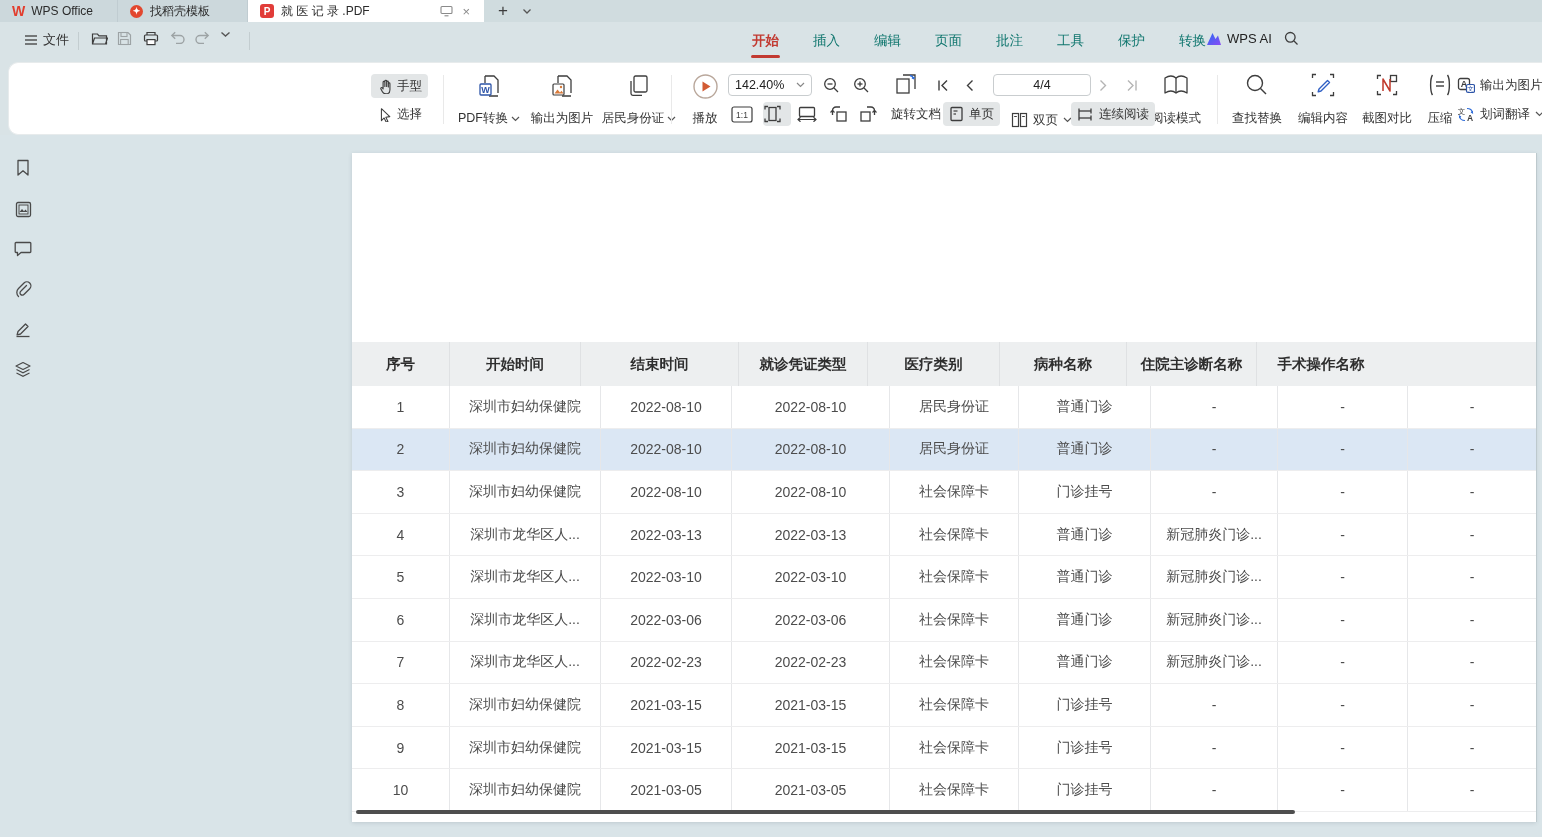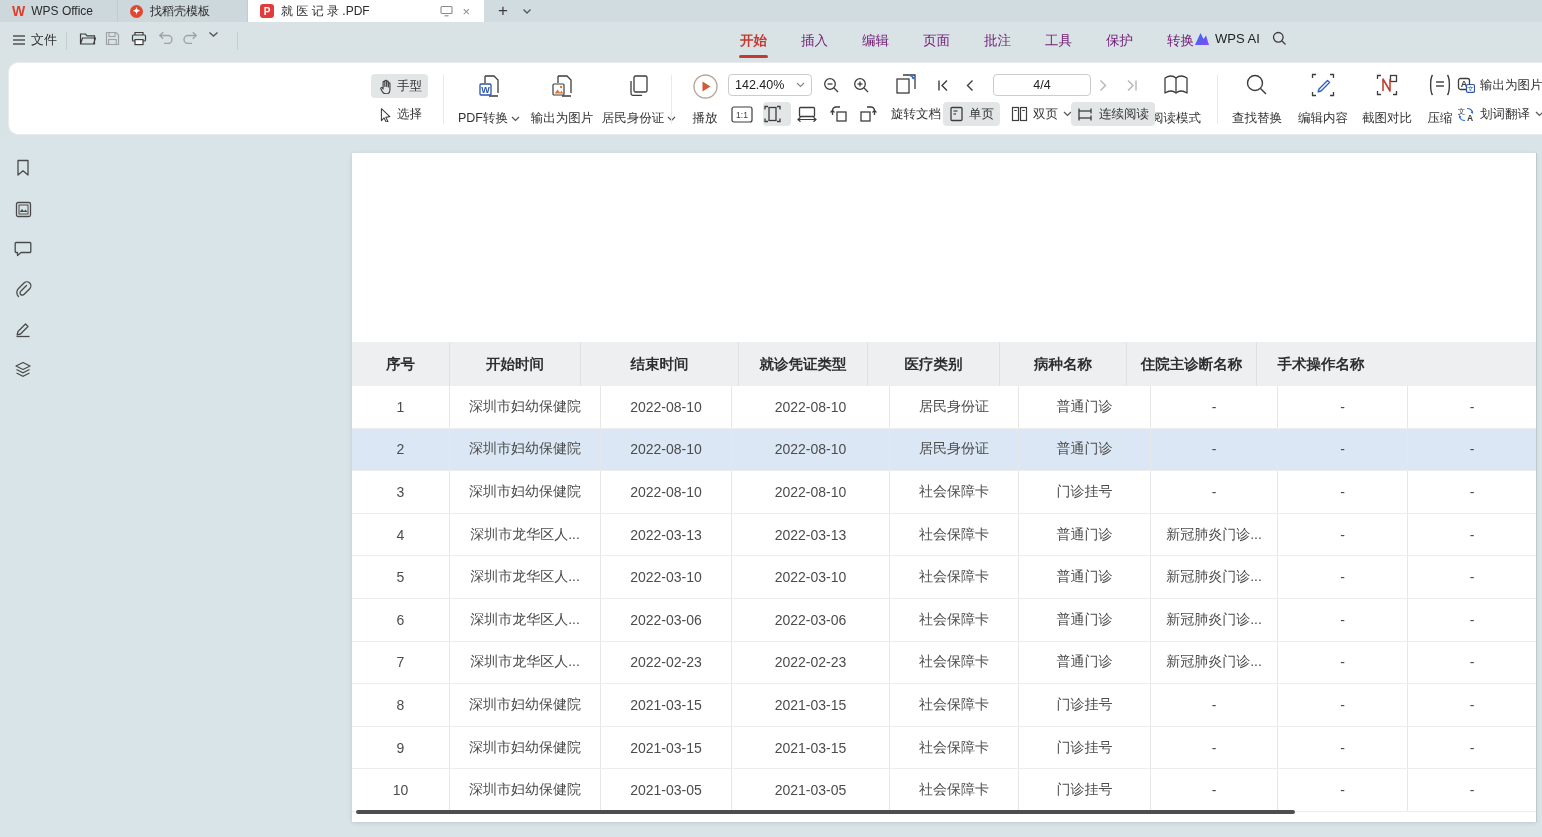--- a/index.html
+++ b/index.html
@@ -24,25 +24,25 @@
   .wlogo { color:#e23d2d; font-weight:bold; font-size:14px; line-height:1; letter-spacing:-1px; }
   .docer-ic { width:13px; height:13px; border-radius:50%; background:#e2472f; color:#fff; font-size:9px; font-weight:bold;
               display:flex; align-items:center; justify-content:center; }
   .pdf-ic { width:14px; height:14px; border-radius:3px; background:#e13c39; color:#fff; font-size:10px; font-weight:bold;
             display:flex; align-items:center; justify-content:center; }
   .tab-x { color:#8a8a8a; font-size:13px; padding:0 2px; }
   .newtab { font-size:17px; color:#3c3c3c; padding:0 8px 0 14px; display:flex; align-items:center; }
   .tabchev { display:flex; align-items:center; padding:0 6px; }
 
   
-  .menubar { position:absolute; top:22px; left:0; right:0; height:40px; font-size:13px; }
+  .menubar { position:absolute; top:22px; left:12px; right:0; height:40px; font-size:13px; }
   .mb-item { position:absolute; top:9px; display:flex; align-items:center; gap:5px; color:#333; }
   .mb-div { position:absolute; top:10px; width:1px; height:18px; background:#c3cdd0; }
   .menu-tabs { position:absolute; left:738px; top:8px; display:flex; gap:30px; font-size:13.5px; }
-  .mtab { position:relative; color:#701a75; padding:2px 2px 6px 2px; }
+  .mtab { position:relative; color:#0f766e; padding:2px 2px 6px 2px; }
   .mtab.active { color:#c23a31; font-weight:bold; }
   .mtab.active::after { content:""; position:absolute; left:1px; right:1px; bottom:-2px; height:3px; background:#c23a31; border-radius:2px; }
   .wpsai { position:absolute; left:1194px; top:9px; display:flex; align-items:center; gap:5px; font-size:13px; color:#222; }
 
   
   .ribbon { position:absolute; left:8px; top:62px; width:1534px; height:73px; background:#fff;
             border:1px solid #e7ebec; border-right:none; border-radius:10px 0 0 10px; }
   .rb { position:absolute; display:flex; align-items:center; gap:5px; font-size:12.5px; color:#333;
         height:24px; padding:0 6px; border-radius:4px; white-space:nowrap; }
   .rb.sel { background:#e3e6e7; }
@@ -358,21 +358,21 @@
       <span>旋转文档</span>
     </div>
     <div class="rb sel" style="left:934px; top:39px;">
       <svg class="ic" width="15" height="16" viewBox="0 0 15 16">
           <rect x="2" y="1.5" width="11" height="13" rx="1" fill="none" stroke="#3d3d3d" stroke-width="1.3"></rect>
           <line x1="4.5" y1="5" x2="8.5" y2="5" stroke="#3d3d3d" stroke-width="1.2"></line>
           <line x1="4.5" y1="8" x2="7" y2="8" stroke="#3d3d3d" stroke-width="1.2"></line>
         </svg>
       <span>单页</span>
     </div>
-    <div class="rb" style="left:996px; top:39px;font-family:Liberation Mono, monospace;">
+    <div class="rb" style="left:996px; top:45px;font-family:Liberation Mono, monospace;">
       <svg class="ic" width="17" height="16" viewBox="0 0 17 16">
           <rect x="1.5" y="1.5" width="6" height="13" fill="none" stroke="#3d3d3d" stroke-width="1.2"></rect>
           <rect x="9.5" y="1.5" width="6" height="13" fill="none" stroke="#3d3d3d" stroke-width="1.2"></rect>
           <line x1="3.2" y1="4.5" x2="5.8" y2="4.5" stroke="#3d3d3d" stroke-width="1"></line>
           <line x1="11.2" y1="4.5" x2="13.8" y2="4.5" stroke="#3d3d3d" stroke-width="1"></line>
         </svg>
       <span>双页</span>
       <svg class="ic" width="9" height="6" viewBox="0 0 9 6">
           <polyline points="1,1 4.5,4.5 8,1" fill="none" stroke="#555" stroke-width="1.2"></polyline>
         </svg>

